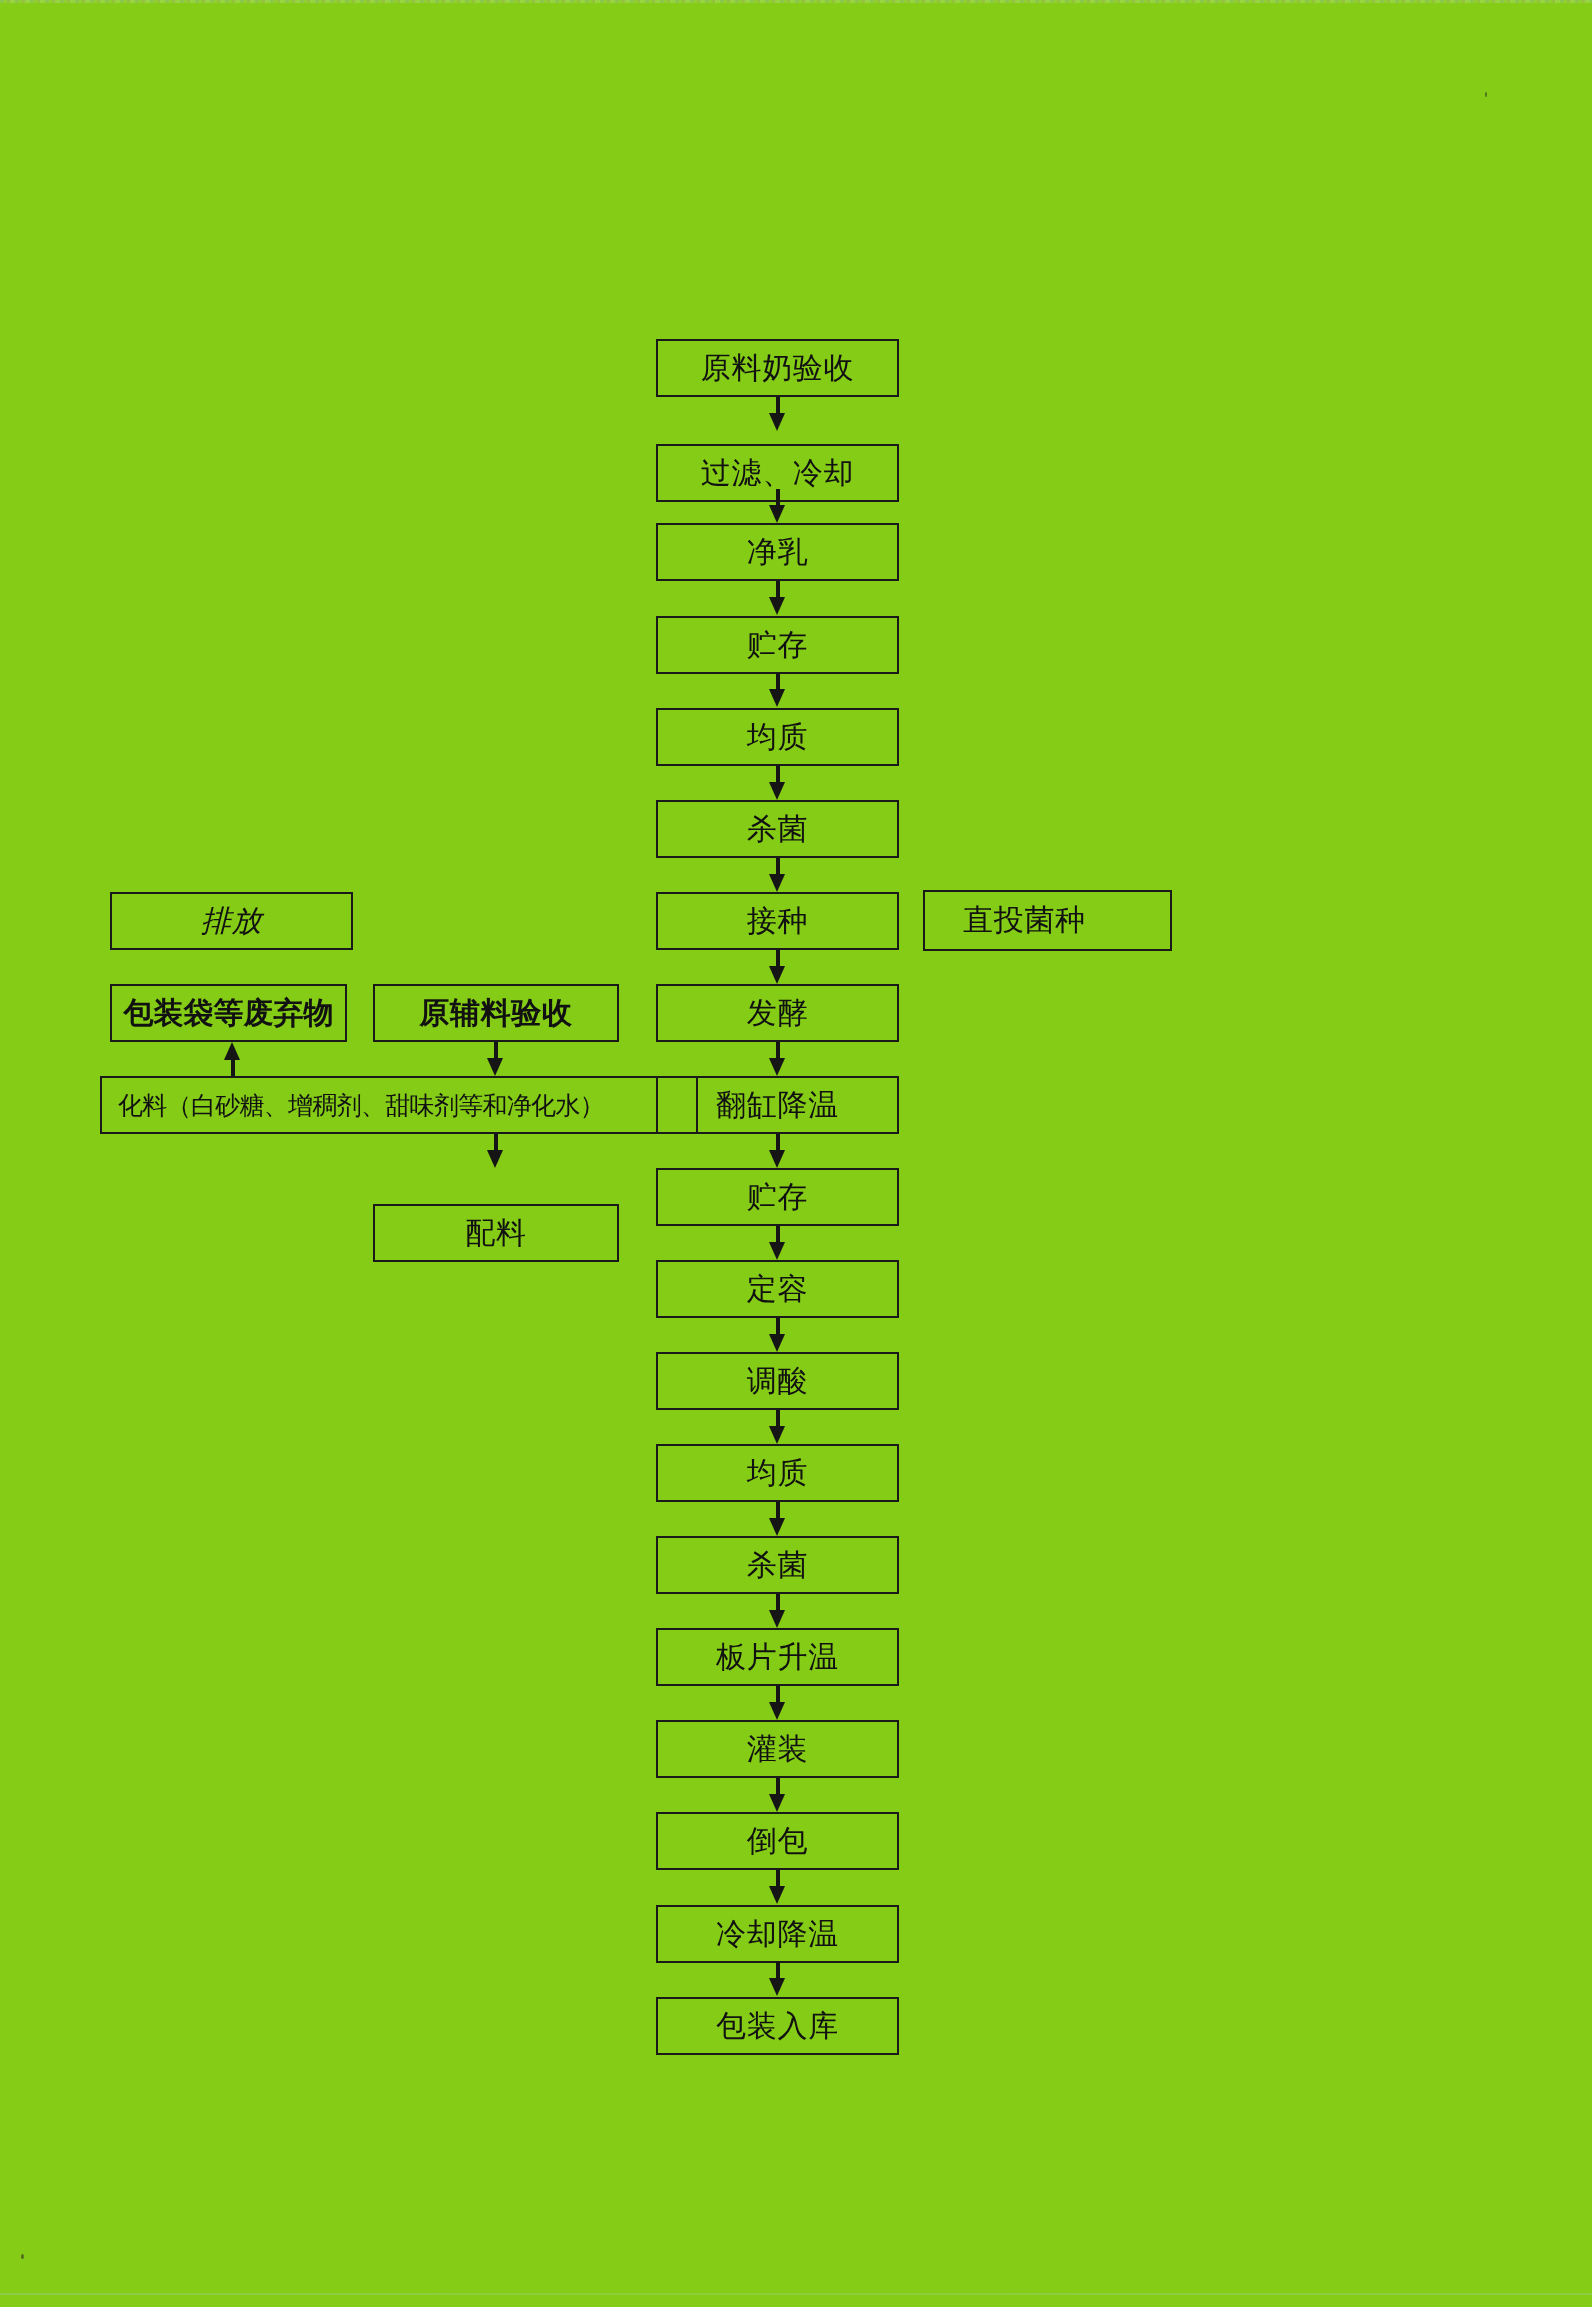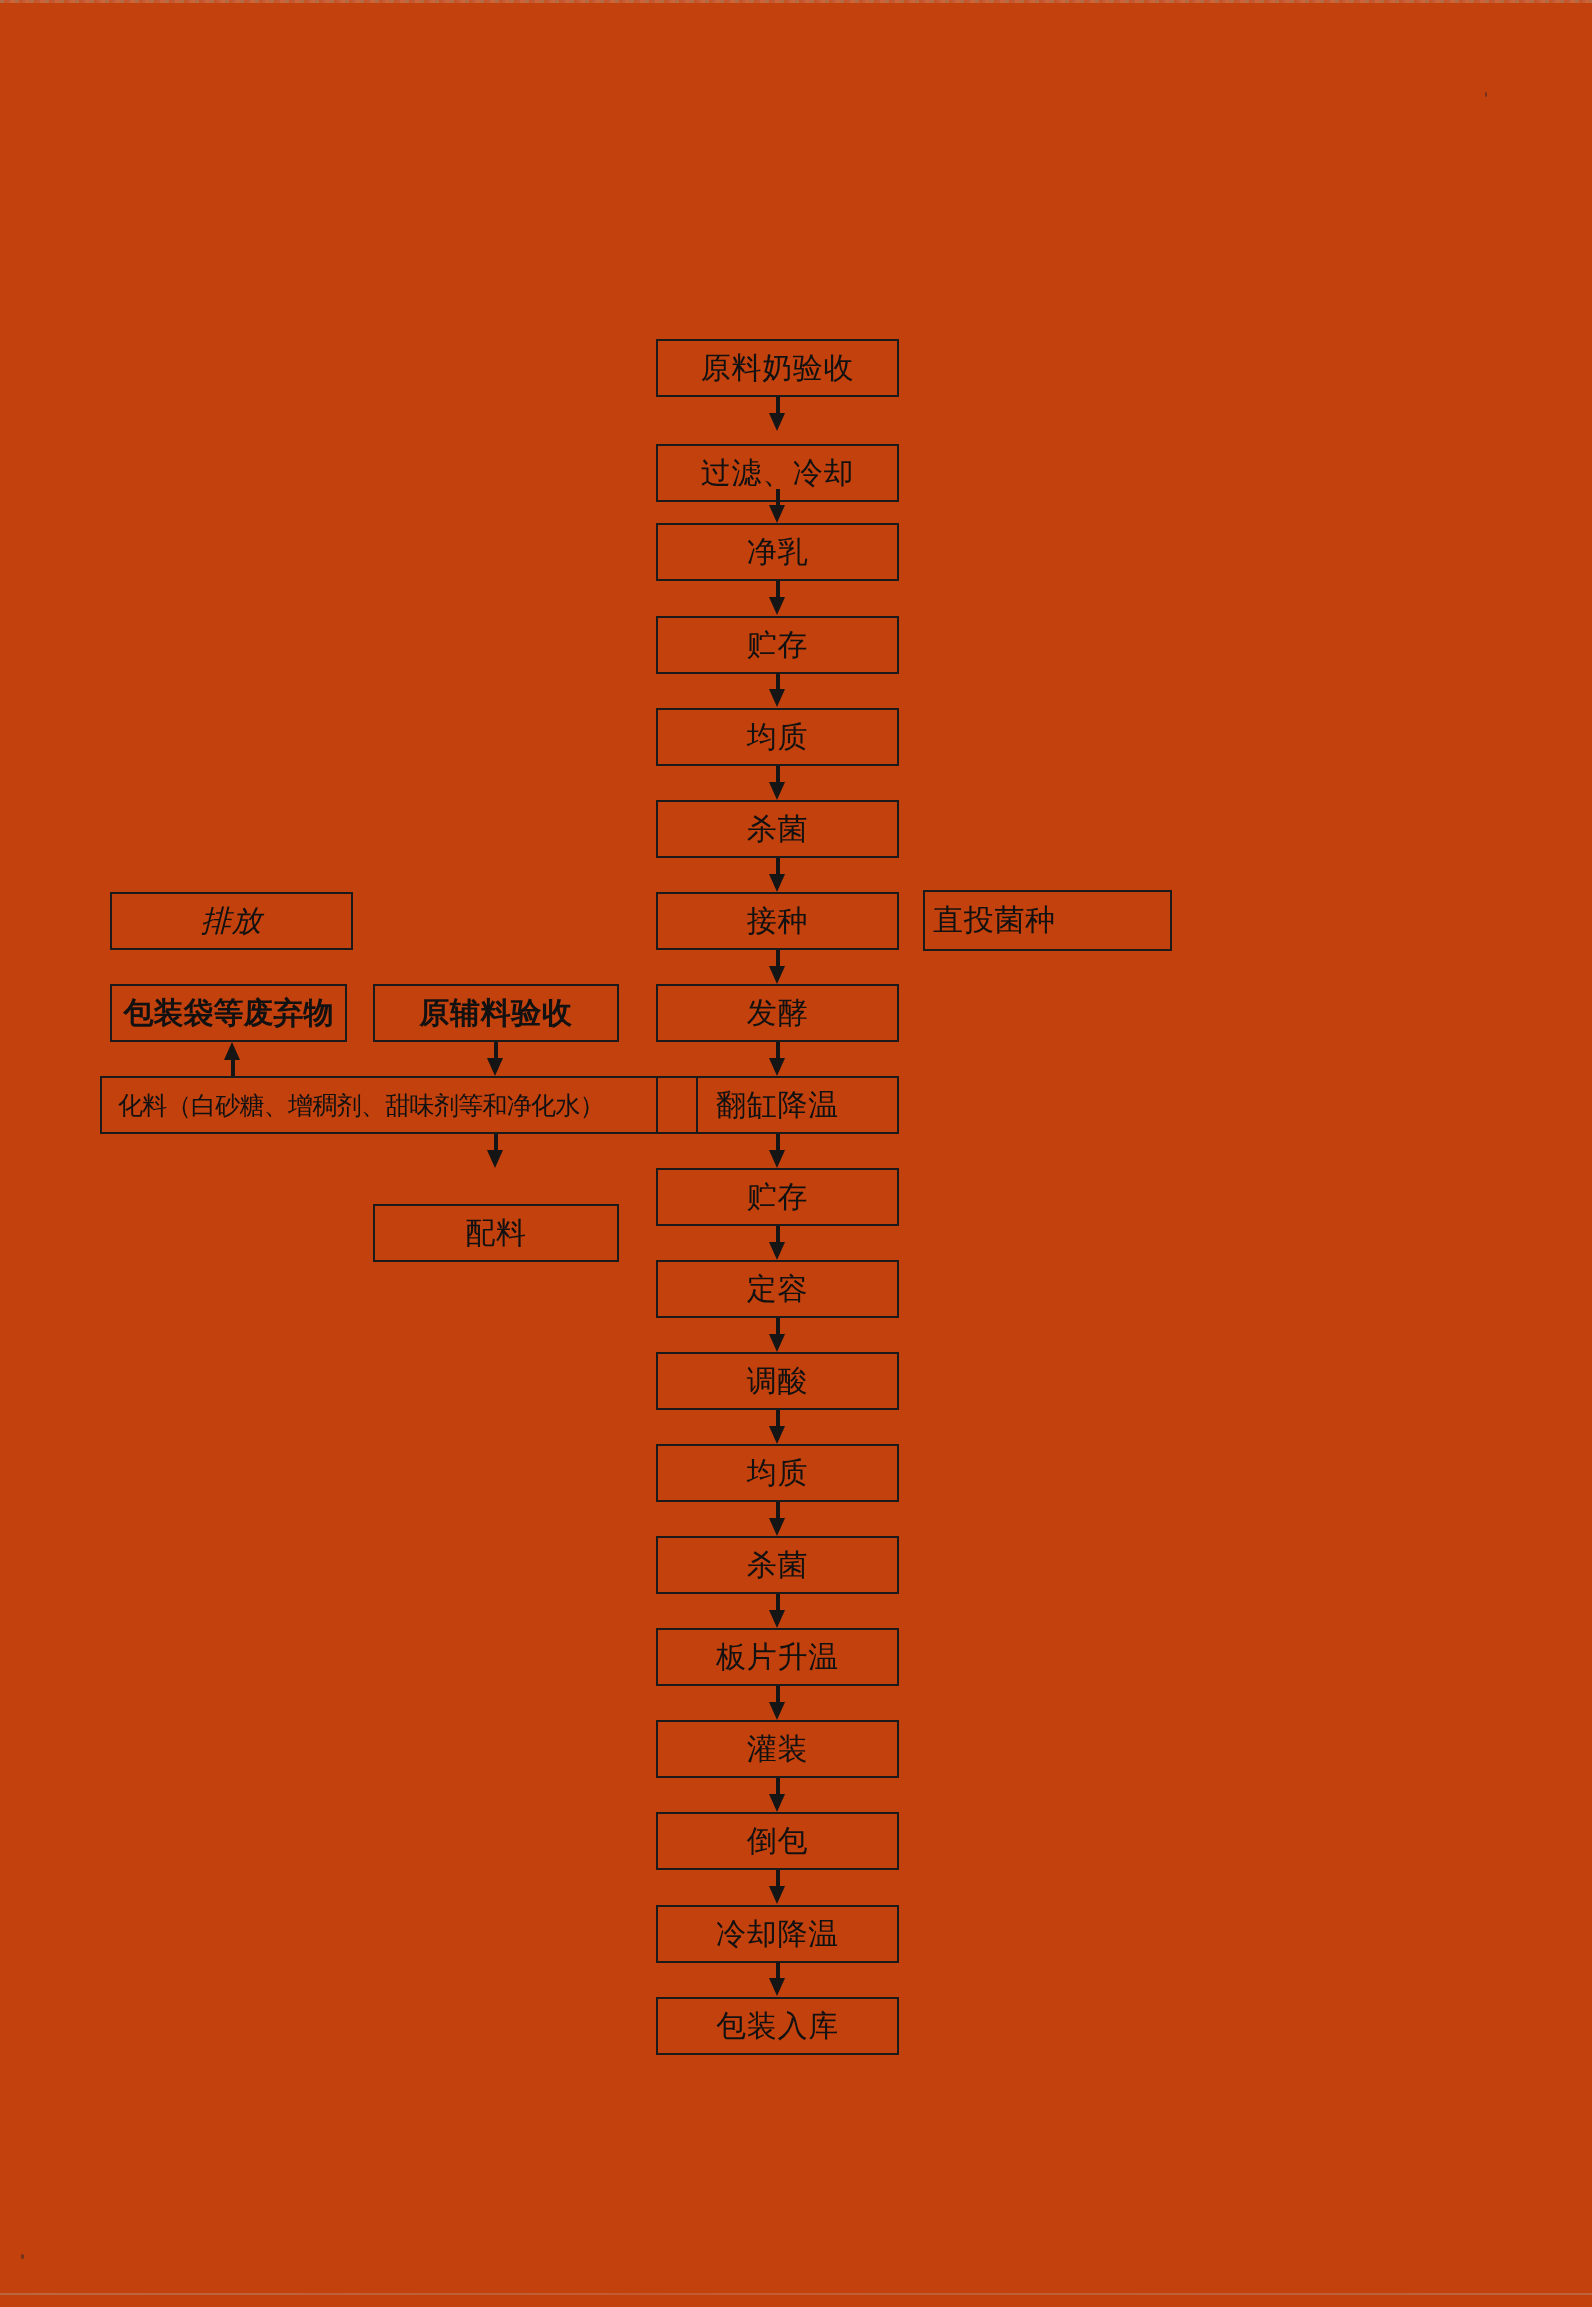--- a/index.html
+++ b/index.html
@@ -4,21 +4,21 @@
 <style>
   html,body{margin:0;padding:0;}
   body{
     background:#fbfbf9;
     font-family:"Liberation Serif","DejaVu Serif",serif;
   }
   .page{
     position:relative;
     width:1592px;
     height:2307px;
-    background:#c2410c;
+    background:#84cc16;
     overflow:hidden;
   }
   
   .scan-edge-top{
     position:absolute;left:0;top:0;width:1592px;height:3.3px;
     background:repeating-linear-gradient(90deg,
       rgba(150,190,175,.35) 0 4px,
       rgba(255,255,255,.1) 4px 7.2px,
       rgba(200,160,185,.25) 7.2px 10.5px,
       rgba(235,245,240,.2) 10.5px 15px);
@@ -49,21 +49,21 @@
   .node.wide{
     left:100px;width:598px;height:58px;
     justify-content:flex-start;
     padding-left:16px;
     font-size:25px;
     letter-spacing:-0.7px;
   }
   .node.culture{
     left:923px;top:890px;width:249px;height:61px;
     justify-content:flex-start;
-    padding-left:8px;
+    padding-left:38px;
   }
   .node.discharge{left:110px;top:892px;width:243px;height:58px;font-style:italic;}
   .node.waste{left:110px;top:984px;width:237px;height:58px;letter-spacing:0;font-weight:bold;}
   .node.rawaux{left:373px;top:984px;width:246px;height:58px;font-weight:bold;}
   .node.batching{left:373px;top:1168px;width:246px;height:58px;margin-top:36px;}
 
   
   .arrow{position:absolute;width:17px;height:34px;}
   .arrow::before{ 
     content:"";position:absolute;left:6.6px;width:4px;height:18px;background:#151515;

